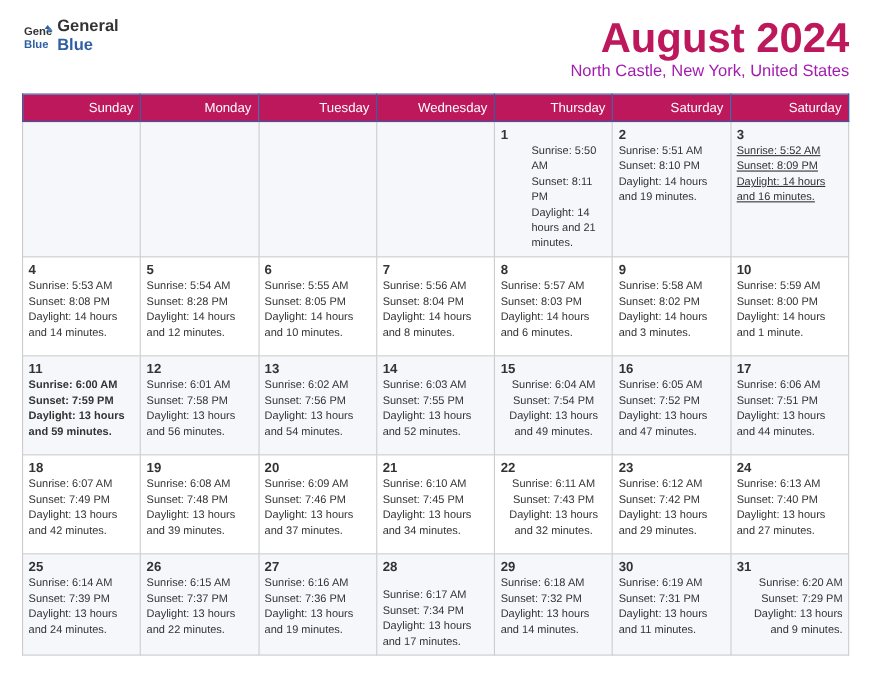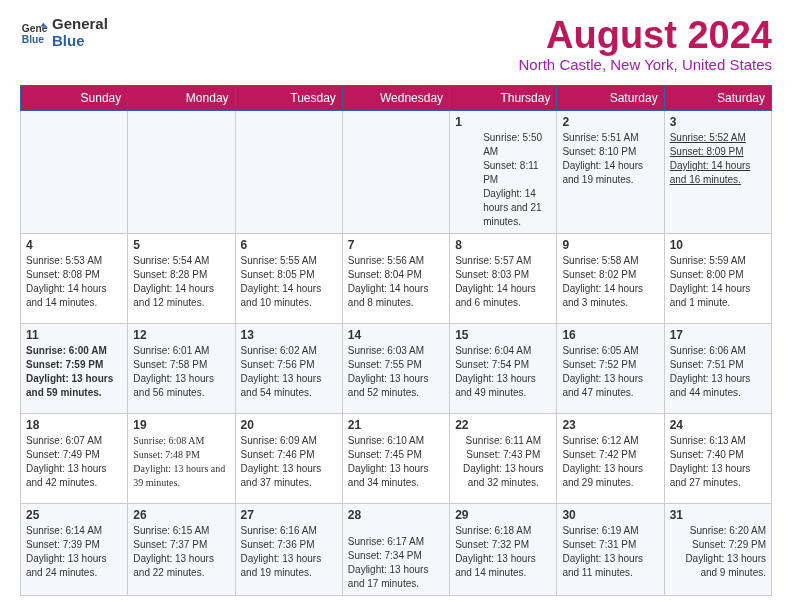--- a/index.html
+++ b/index.html
@@ -205,21 +205,21 @@
 Daylight: 13 hours and 54 minutes.</div>
         </td>
         <td>
           <span class="day-number">14</span>
           <div class="day-info" style="white-space: pre-line;">Sunrise: 6:03 AM
 Sunset: 7:55 PM
 Daylight: 13 hours and 52 minutes.</div>
         </td>
         <td>
           <span class="day-number">15</span>
-          <div class="day-info" style="white-space: pre-line;">Sunrise: 6:04 AM
+          <div class="day-info" style="white-space: pre-line; text-align: center;">Sunrise: 6:04 AM
 Sunset: 7:54 PM
 Daylight: 13 hours and 49 minutes.</div>
         </td>
         <td>
           <span class="day-number">16</span>
           <div class="day-info" style="white-space: pre-line;">Sunrise: 6:05 AM
 Sunset: 7:52 PM
 Daylight: 13 hours and 47 minutes.</div>
         </td>
         <td>
@@ -231,21 +231,21 @@
       </tr>
       <tr>
         <td>
           <span class="day-number">18</span>
           <div class="day-info" style="white-space: pre-line;">Sunrise: 6:07 AM
 Sunset: 7:49 PM
 Daylight: 13 hours and 42 minutes.</div>
         </td>
         <td>
           <span class="day-number">19</span>
-          <div class="day-info" style="white-space: pre-line; font-family: Liberation Serif, serif;">Sunrise: 6:08 AM
+          <div class="day-info" style="white-space: pre-line;">Sunrise: 6:08 AM
 Sunset: 7:48 PM
 Daylight: 13 hours and 39 minutes.</div>
         </td>
         <td>
           <span class="day-number">20</span>
           <div class="day-info" style="white-space: pre-line;">Sunrise: 6:09 AM
 Sunset: 7:46 PM
 Daylight: 13 hours and 37 minutes.</div>
         </td>
         <td>

